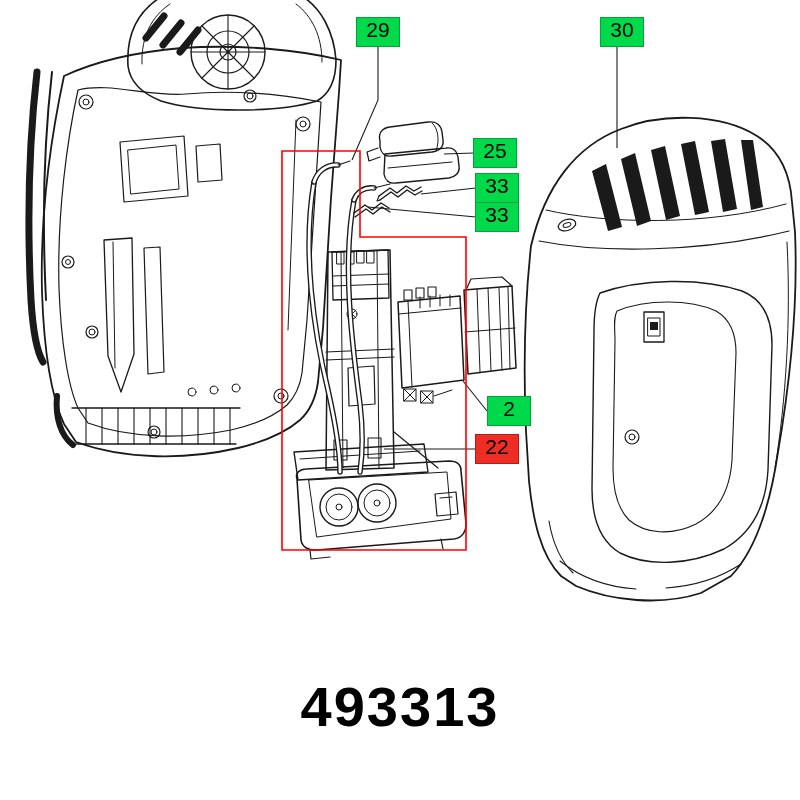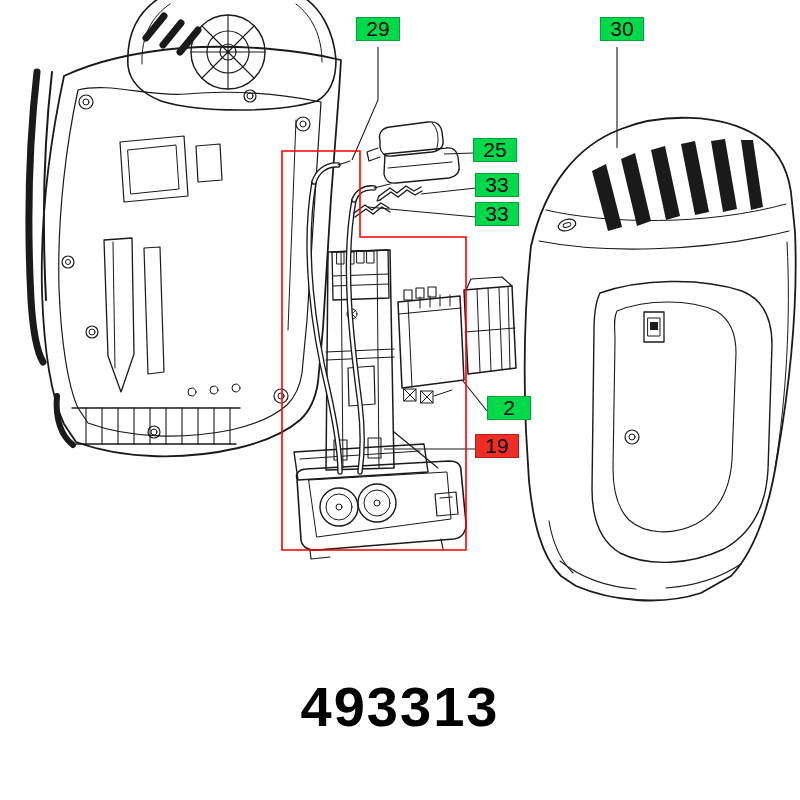--- a/index.html
+++ b/index.html
@@ -4,21 +4,21 @@
 <style>
   html,body{margin:0;padding:0;background:var(--background,#fff);}
   .page{position:relative;width:800px;height:800px;background:var(--background,#fff);
         font-family:"Liberation Sans","DejaVu Sans",sans-serif;overflow:hidden;}
   svg.art{position:absolute;left:0;top:0;width:800px;height:800px;}
   .ink{stroke:var(--line,#1a1a1a);fill:none;stroke-linecap:round;stroke-linejoin:round;}
   .fill-ink{fill:var(--line,#151515);stroke:none;}
   .wire-core{stroke:#ffffff;fill:none;stroke-linecap:round;}
   .leader{stroke:var(--line,#1a1a1a);fill:none;stroke-width:1.1;}
   .highlight{stroke:var(--highlight-red,#ff0000);fill:none;stroke-width:1.6;}
-  .callout{position:absolute;width:44px;height:24px;display:flex;align-items:center;justify-content:center;
+  .callout{position:absolute;width:44px;height:30px;display:flex;align-items:flex-start;justify-content:center;
            font-size:21px;color:#000;box-sizing:border-box;}
   .callout.green{background:var(--callout-green,#00d94a);border:1px solid #00a438;}
   .callout.red{background:var(--callout-red,#ee2d24);border:1px solid #b81c15;}
   .part-number{position:absolute;left:0;top:674px;width:100%;text-align:center;
                font-size:56px;font-weight:700;color:#000;letter-spacing:2px;}
 </style>
 </head>
 <body>
 
 <div class="page">
@@ -191,17 +191,17 @@
   <div class="callout green" style="left:475px;top:173px">
       <span>33</span>
     </div>
   <div class="callout green" style="left:475px;top:202px">
       <span>33</span>
     </div>
   <div class="callout green" style="left:487px;top:396px">
       <span>2</span>
     </div>
   <div class="callout red" style="left:475px;top:434px">
-      <span>19</span>
+      <span>22</span>
     </div>
 
   <div class="part-number">493313</div>
 </div>
 
 </body></html>

